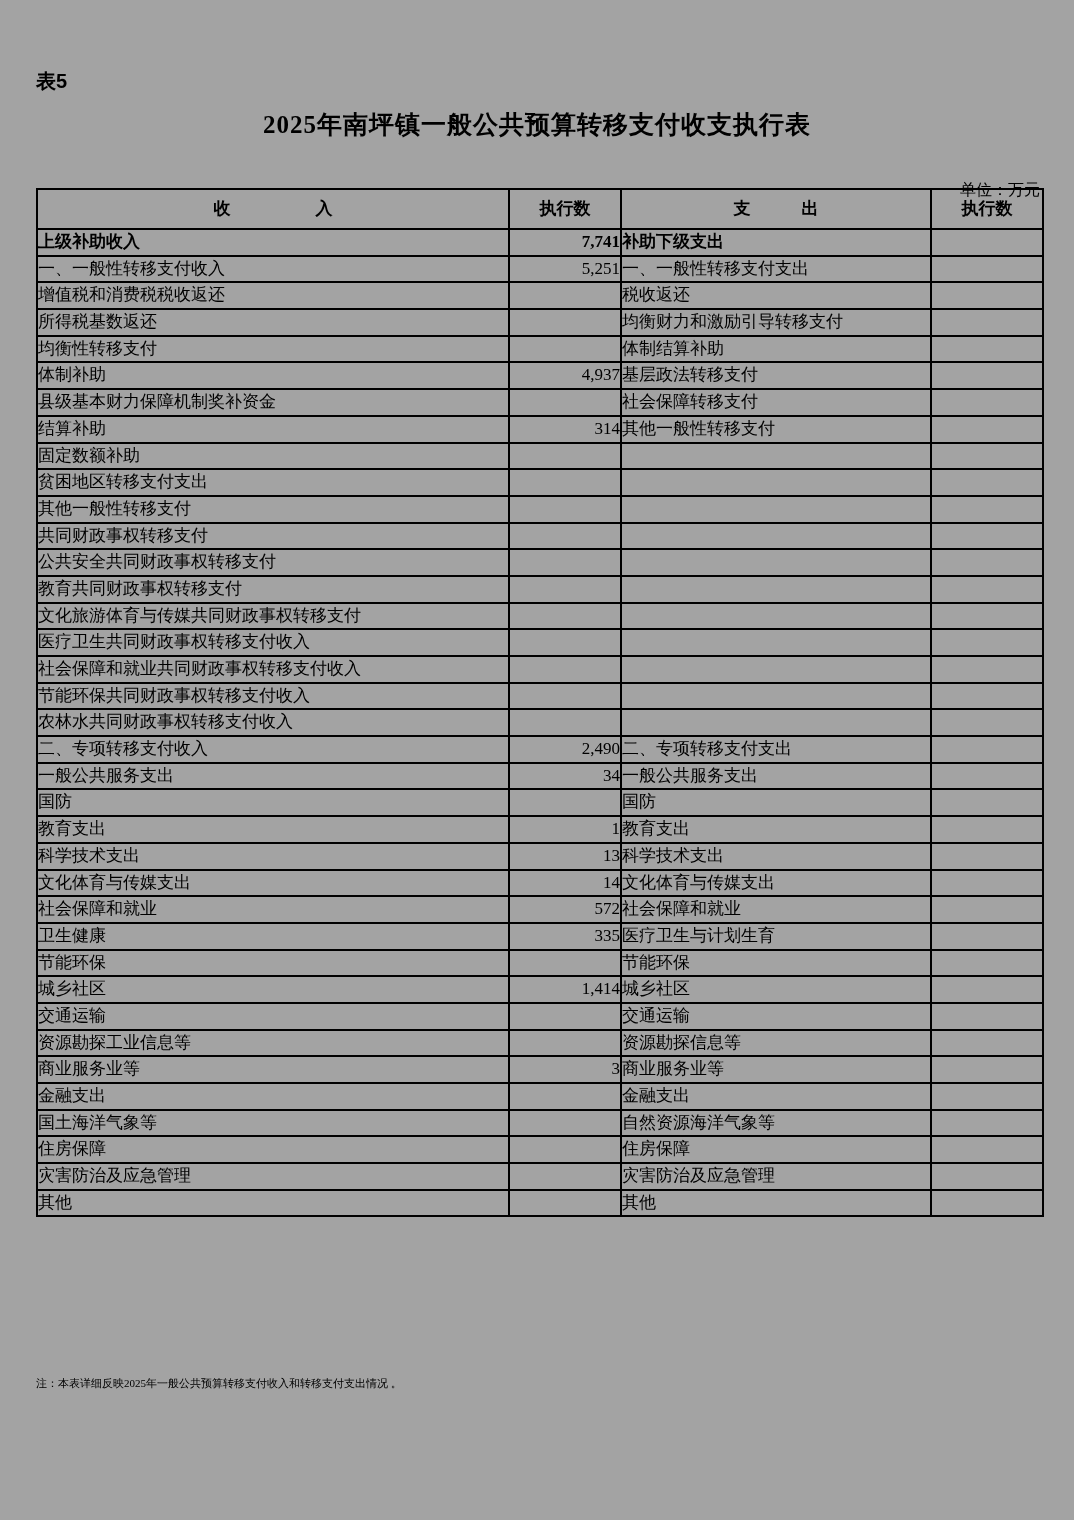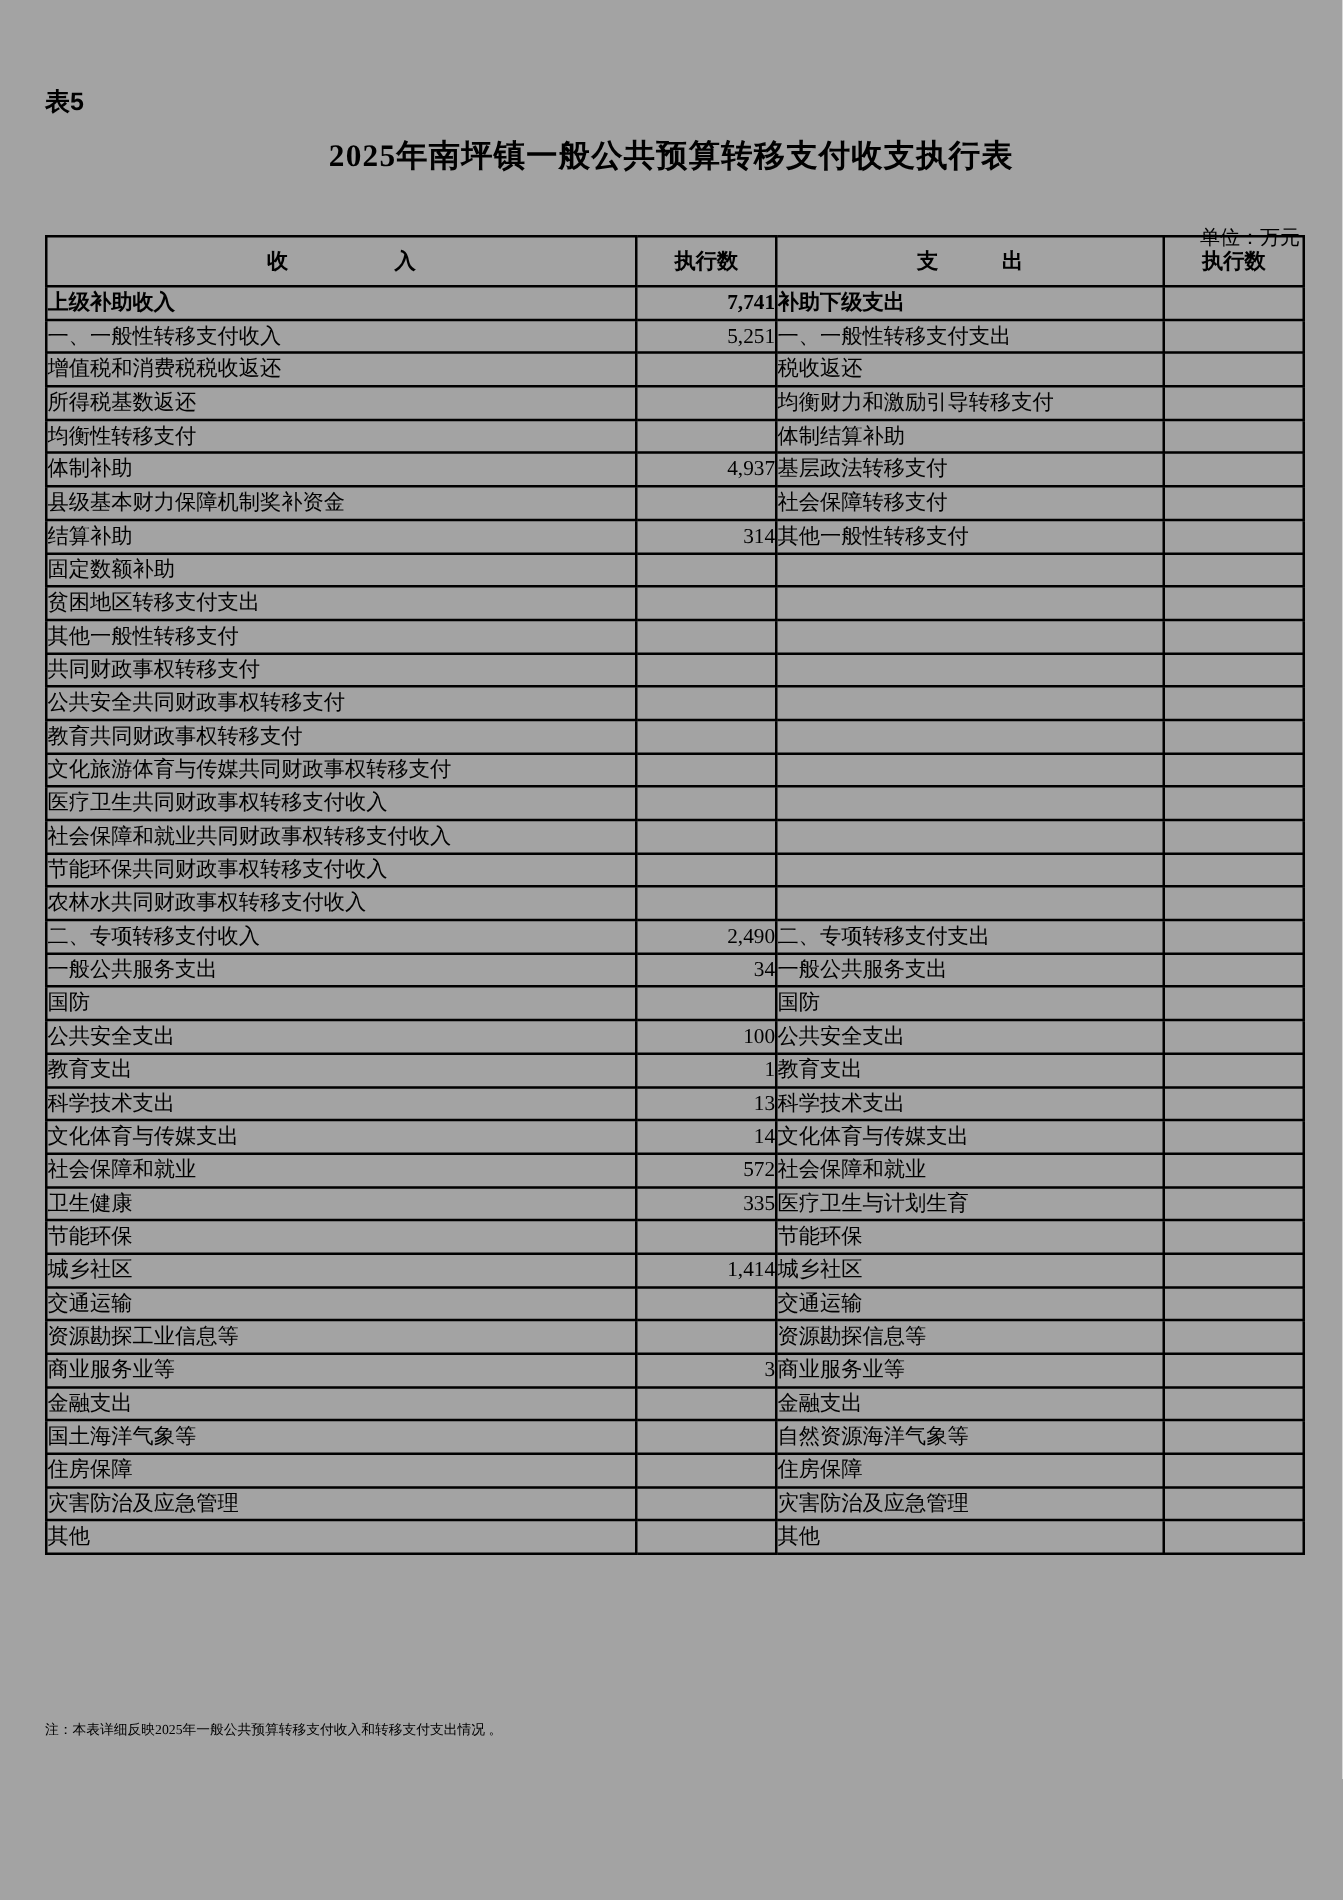--- a/index.html
+++ b/index.html
@@ -235,26 +235,20 @@
           <td class="lbl e-ind1">一般公共服务支出</td>
           <td class="num"></td>
         </tr>
         <tr>
           <td class="lbl i-ind1">国防</td>
           <td class="num"></td>
           <td class="lbl e-ind1">国防</td>
           <td class="num"></td>
         </tr>
         <tr>
-          <td class="lbl i-ind1">公共安全支出</td>
-          <td class="num">100</td>
-          <td class="lbl e-ind1">公共安全支出</td>
-          <td class="num"></td>
-        </tr>
-        <tr>
           <td class="lbl i-ind1">教育支出</td>
           <td class="num">1</td>
           <td class="lbl e-ind1">教育支出</td>
           <td class="num"></td>
         </tr>
         <tr>
           <td class="lbl i-ind1">科学技术支出</td>
           <td class="num">13</td>
           <td class="lbl e-ind1">科学技术支出</td>
           <td class="num"></td>

